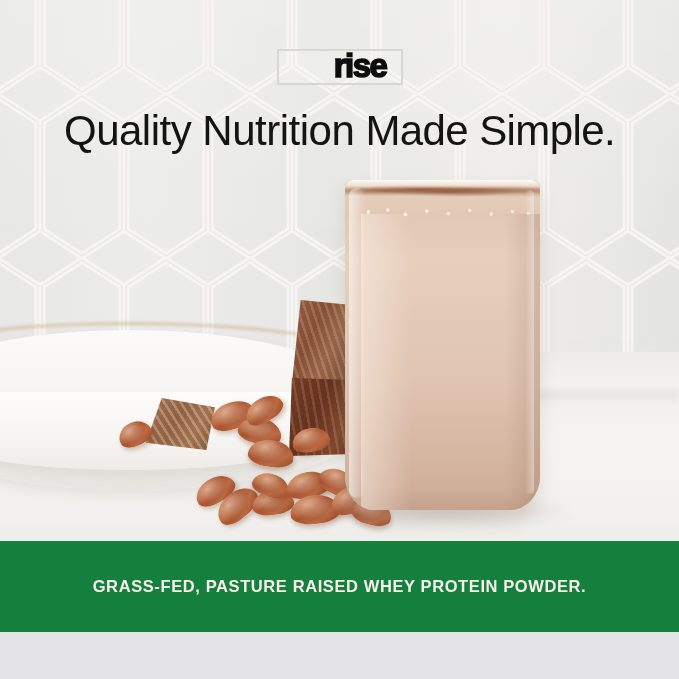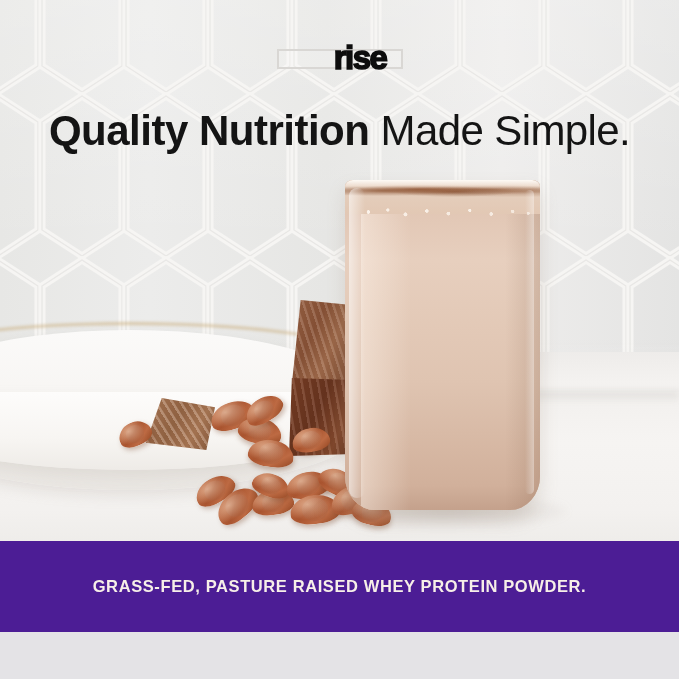--- a/index.html
+++ b/index.html
@@ -198,45 +198,45 @@
     border-radius:8px;
   }
   .glass-hl2{
     position:absolute; right:6px; top:10px; width:9px; height:92%;
     background:linear-gradient(270deg, rgba(255,255,255,.38), rgba(255,255,255,0));
     border-radius:8px;
   }
 
   
   .logo-box{
-    position:absolute; left:277px; top:49px; width:126px; height:20px;
+    position:absolute; left:277px; top:49px; width:126px; height:36px;
     border:2px solid #d9d7d4;
     background:rgba(255,255,255,.16);
     display:flex; align-items:center; justify-content:center;padding-left:40px;
   }
   .logo-text{
     font-family:"Liberation Sans", sans-serif;
     font-weight:700; font-size:33px; line-height:1;
     letter-spacing:-1.5px; color:#0d0d0d;
     -webkit-text-stroke:1.6px #0d0d0d;
     padding-bottom:3px;
   }
   .headline{
     position:absolute; left:0; top:110px; width:679px;
     text-align:center;
     font-size:42px; line-height:1;
     color:#141414;
     white-space:nowrap;
   }
-  .h-light{ font-weight:700; letter-spacing:-.5px; }
+  .h-light{ font-weight:400; letter-spacing:-.5px; }
   .h-bold{ font-weight:400; letter-spacing:-.6px; }
 
   .banner{
     position:absolute; left:0; top:541px; width:679px; height:91px;
-    background:#4c1d95;
+    background:#15803d;
     display:flex; flex-direction:column;
     align-items:center; justify-content:center;
   }
   .banner-line{
     font-size:16.5px; font-weight:700;
     letter-spacing:.6px; color:#f7efe8;
     line-height:1.62;
     white-space:nowrap;
   }
   .footer-strip{

